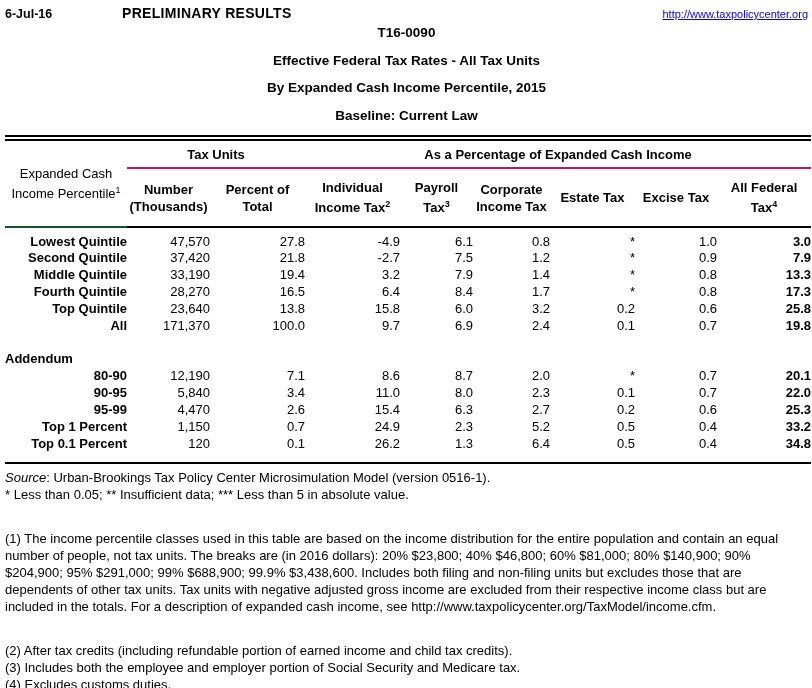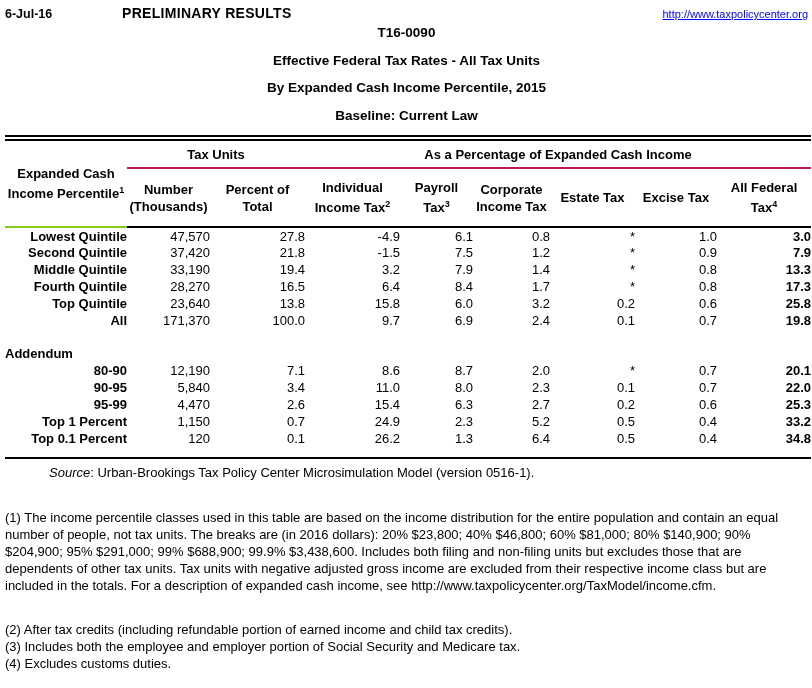--- a/index.html
+++ b/index.html
@@ -40,41 +40,41 @@
     width: 806px;
     border-bottom: 2px solid #000;
   }
   table.tpc th, table.tpc td { padding: 0; font-size: 13px; }
 
   tr.group-row th.group {
     font-weight: bold; text-align: center; vertical-align: middle;
     height: 26px; border-bottom: 2px solid #be185d;
   }
   th.corner {
-    font-weight: bold; text-align: center; vertical-align: middle;
-    line-height: 17px; border-bottom: 2px solid #84cc16;
+    font-weight: normal; text-align: center; vertical-align: middle;
+    line-height: 17px; border-bottom: 2px solid #14532d;
   }
   tr.col-row th {
     font-weight: bold; text-align: center; vertical-align: middle;
     height: 57px; line-height: 17px; border-bottom: 2px solid #000;
   }
   sup { font-size: 9px; }
 
   tbody tr.datarow { height: 17px; }
-  tbody tr.first-datarow td, tbody tr.first-datarow th { }
+  tbody tr.first-datarow td, tbody tr.first-datarow th { padding-top: 6px; }
   td.num { text-align: right; padding-right: 11px; white-space: nowrap; }
   th.rlabel { text-align: right; padding-right: 9px; font-weight: bold; white-space: nowrap; }
   td.bold { font-weight: bold; }
   tr.spacer td { height: 16px; }
   td.addendum { font-weight: bold; text-align: left; padding-left: 1px; }
   tr.endpad td { height: 10px; }
 
   
   .notes { margin-top: 6px; width: 806px; }
-  .notes .line { line-height: 16.5px; margin-left: 44px; }
+  .notes .line { line-height: 16.5px; }
   .notes .src em { font-style: italic; }
   .notes p { margin: 0; line-height: 17px; }
   .notes .para { margin-top: 27px; }
 </style>
 </head>
 <body>
 
 <div class="page">
 
   <div class="topbar">
@@ -152,21 +152,21 @@
         <td class="num">6.1</td>
         <td class="num">0.8</td>
         <td class="num">*</td>
         <td class="num">1.0</td>
         <td class="num bold">3.0</td>
       </tr>
       <tr class="datarow">
         <th class="rlabel">Second Quintile</th>
         <td class="num">37,420</td>
         <td class="num">21.8</td>
-        <td class="num">-1.5</td>
+        <td class="num">-2.7</td>
         <td class="num">7.5</td>
         <td class="num">1.2</td>
         <td class="num">*</td>
         <td class="num">0.9</td>
         <td class="num bold">7.9</td>
       </tr>
       <tr class="datarow">
         <th class="rlabel">Middle Quintile</th>
         <td class="num">33,190</td>
         <td class="num">19.4</td>
@@ -274,19 +274,20 @@
         <td class="num bold">34.8</td>
       </tr>
       <tr class="endpad">
           <td colspan="9"></td>
         </tr>
     </tbody>
   </table>
 
   <div class="notes">
     <div class="line src"><em>Source</em><span>: Urban-Brookings Tax Policy Center Microsimulation Model (version 0516-1).</span></div>
+    <div class="line">* Less than 0.05; ** Insufficient data; *** Less than 5 in absolute value.</div>
     <p class="para">(1) The income percentile classes used in this table are based on the income distribution for the entire population and contain an equal number of people, not tax units. The breaks are (in 2016 dollars): 20% $23,800; 40% $46,800; 60% $81,000; 80% $140,900; 90% $204,900; 95% $291,000; 99% $688,900; 99.9% $3,438,600. Includes both filing and non-filing units but excludes those that are dependents of other tax units. Tax units with negative adjusted gross income are excluded from their respective income class but are included in the totals. For a description of expanded cash income, see http://www.taxpolicycenter.org/TaxModel/income.cfm.</p>
     <p class="para">(2) After tax credits (including refundable portion of earned income and child tax credits).</p>
     <p>(3) Includes both the employee and employer portion of Social Security and Medicare tax.</p>
     <p>(4) Excludes customs duties.</p>
   </div>
 
 </div>
 
 </body></html>

